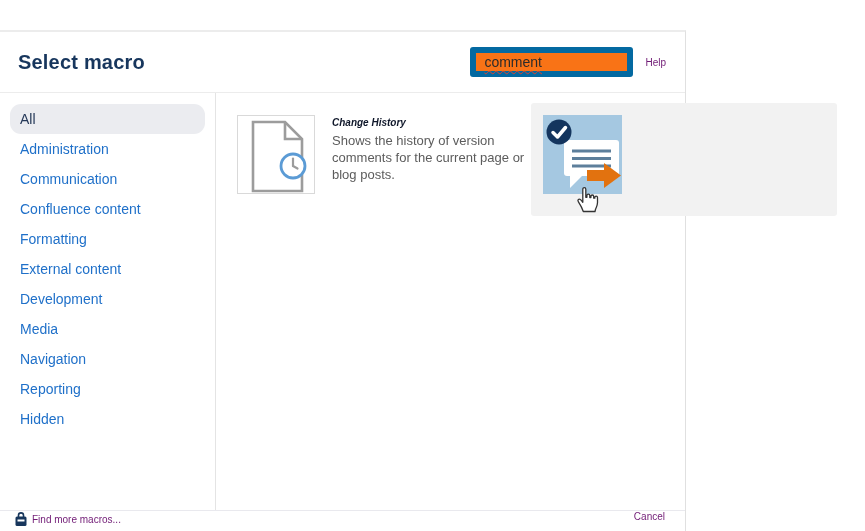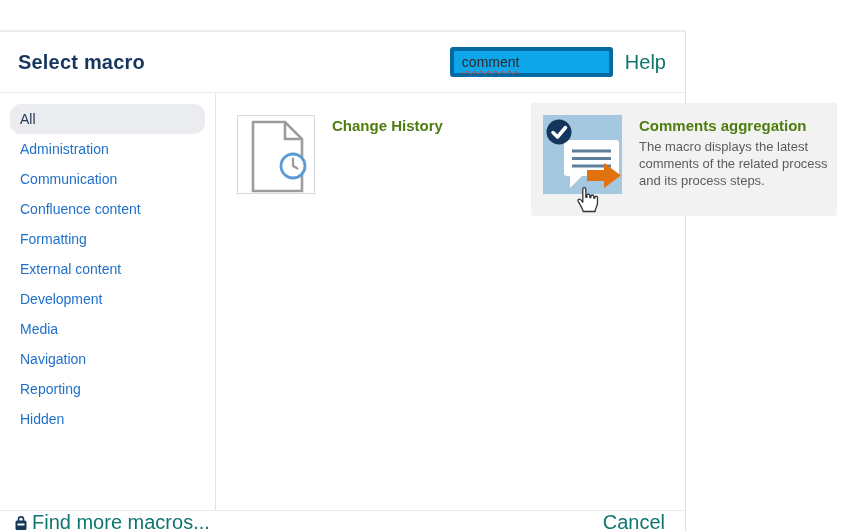--- a/index.html
+++ b/index.html
@@ -26,36 +26,36 @@
     padding:0 19px 0 18px;
     border-bottom:1px solid #ececec;
   }
   .page-title {
     font-size:20px; font-weight:700;
     color:#17365d; letter-spacing:.2px;
   }
   .header-spacer { flex:1; }
   .search-box {
     width:163px; height:30px;
-    border:4px solid #0369a1; border-radius:3px;
-    background:#0ea5e9;
+    border:6px solid #0369a1; border-radius:3px;
+    background:#f97316;
     display:flex; align-items:center;
     padding:0 8px;
     cursor:text;
   }
   .search-text {
     font-size:14px; color:#2b2b2b;
     text-decoration-line:underline;
     text-decoration-style:wavy;
     text-decoration-color:#e0402a;
     text-decoration-thickness:1px;
     text-underline-offset:3px;
     white-space:nowrap;
   }
-  a.link { color:#0f766e; text-decoration:none; font-size:20px; cursor:pointer; }
+  a.link { color:#701a75; text-decoration:none; font-size:10px; cursor:pointer; }
   .help-link { margin-left:12px; }
   
   .body { flex:1; display:flex; min-height:0; }
   .sidebar {
     width:216px; flex:0 0 216px;
     border-right:1px solid #e4e4e4;
     padding-top:11px;
   }
   .side-item {
     display:block;
@@ -88,22 +88,22 @@
   .icon-box {
     width:78px; height:79px; flex:0 0 78px;
     background:#fff;
     border:1px solid #d9d9d9;
   }
   .icon-box svg { display:block; }
   .icon-tile { width:79px; height:79px; flex:0 0 79px; }
   .icon-tile svg { display:block; }
   .macro-text { padding-top:2px; }
   .macro-title {
-    font-size:15px; font-weight:700; color:#4d7c0f;
-    margin-bottom:4px; white-space:nowrap;
+    font-size:10px; font-weight:700; color:#0f172a;
+    margin-bottom:4px; white-space:nowrap;font-style:italic;
   }
   .macro-desc {
     font-size:13px; line-height:17px; color:#5c5c5c;
     width:196px;
   }
   .hand-cursor {
     position:absolute; left:358px; top:90px;
     width:26px; height:30px;
     pointer-events:none;
   }
@@ -156,42 +156,39 @@
           <svg width="76" height="77" viewBox="0 0 76 77">
             <path d="M15 6 L47 6 L64 23 L64 75 L15 75 Z" fill="#ffffff" stroke="#9c9c9c" stroke-width="2.6" stroke-linejoin="miter"></path>
             <path d="M47 6 L47 23 L64 23" fill="none" stroke="#9c9c9c" stroke-width="2.6"></path>
             <circle cx="55" cy="50" r="12" fill="#ffffff" stroke="#5b9bd5" stroke-width="2.8"></circle>
             <path d="M55 50 L55 42.5" stroke="#9c9c9c" stroke-width="2.2" stroke-linecap="round"></path>
             <path d="M55 50 L59.5 52.5" stroke="#9c9c9c" stroke-width="2.2" stroke-linecap="round"></path>
           </svg>
         </div>
         <div class="macro-text">
           <div class="macro-title">Change History</div>
+          <div class="macro-desc">Shows the history of version comments for the current page or blog posts.</div>
         </div>
       </div>
 
       <div class="macro-card highlighted">
         <div class="icon-tile">
           <svg width="79" height="79" viewBox="0 0 79 79">
             <rect x="0" y="0" width="79" height="79" fill="#a5c8e1"></rect>
             <rect x="21" y="25" width="55" height="36" rx="3" fill="#ffffff"></rect>
             <polygon points="27,58 27,73 42,58" fill="#ffffff"></polygon>
             <path d="M29 36 L68 36" stroke="#5d7f9b" stroke-width="3"></path>
             <path d="M29 43.5 L68 43.5" stroke="#5d7f9b" stroke-width="3"></path>
             <path d="M29 51 L68 51" stroke="#5d7f9b" stroke-width="3"></path>
             <circle cx="16" cy="17" r="12.5" fill="#14355e"></circle>
             <path d="M10 17.5 L14.5 22 L22.5 12.5" fill="none" stroke="#ffffff" stroke-width="3.5" stroke-linecap="round" stroke-linejoin="round"></path>
             <rect x="44" y="55" width="18" height="11" fill="#e2720f"></rect>
             <polygon points="61,48 78,60.5 61,73" fill="#e2720f"></polygon>
           </svg>
         </div>
-        <div class="macro-text">
-          <div class="macro-title">Comments aggregation</div>
-          <div class="macro-desc">The macro displays the latest comments of the related process and its process steps.</div>
-        </div>
       </div>
 
       <svg class="hand-cursor" viewBox="0 0 26 30">
         <path d="M9.3 28.5 C8.8 26.9 6.2 21.6 4.3 18.6 C3.2 16.9 4.9 15.4 6.4 16.6 C7.2 17.2 8.1 18.3 8.8 19.3 L8.8 6.2 C8.8 4.2 11.8 4.2 11.8 6.2 L11.8 14.3 L12.9 14.3 L12.9 12.6 C12.9 10.7 15.8 10.7 15.8 12.6 L15.8 14.6 L16.9 14.6 L16.9 13.4 C16.9 11.5 19.7 11.5 19.7 13.4 L19.7 15.2 L20.8 15.2 L20.8 14.5 C20.8 12.7 23.5 12.7 23.5 14.6 L23.5 19.5 C23.5 22.5 22.3 24.3 21.6 26 L21 28.5 Z" fill="#ffffff" stroke="#333333" stroke-width="1.3" stroke-linejoin="round"></path>
       </svg>
 
     </div>
   </div>
 
   <div class="footer">

